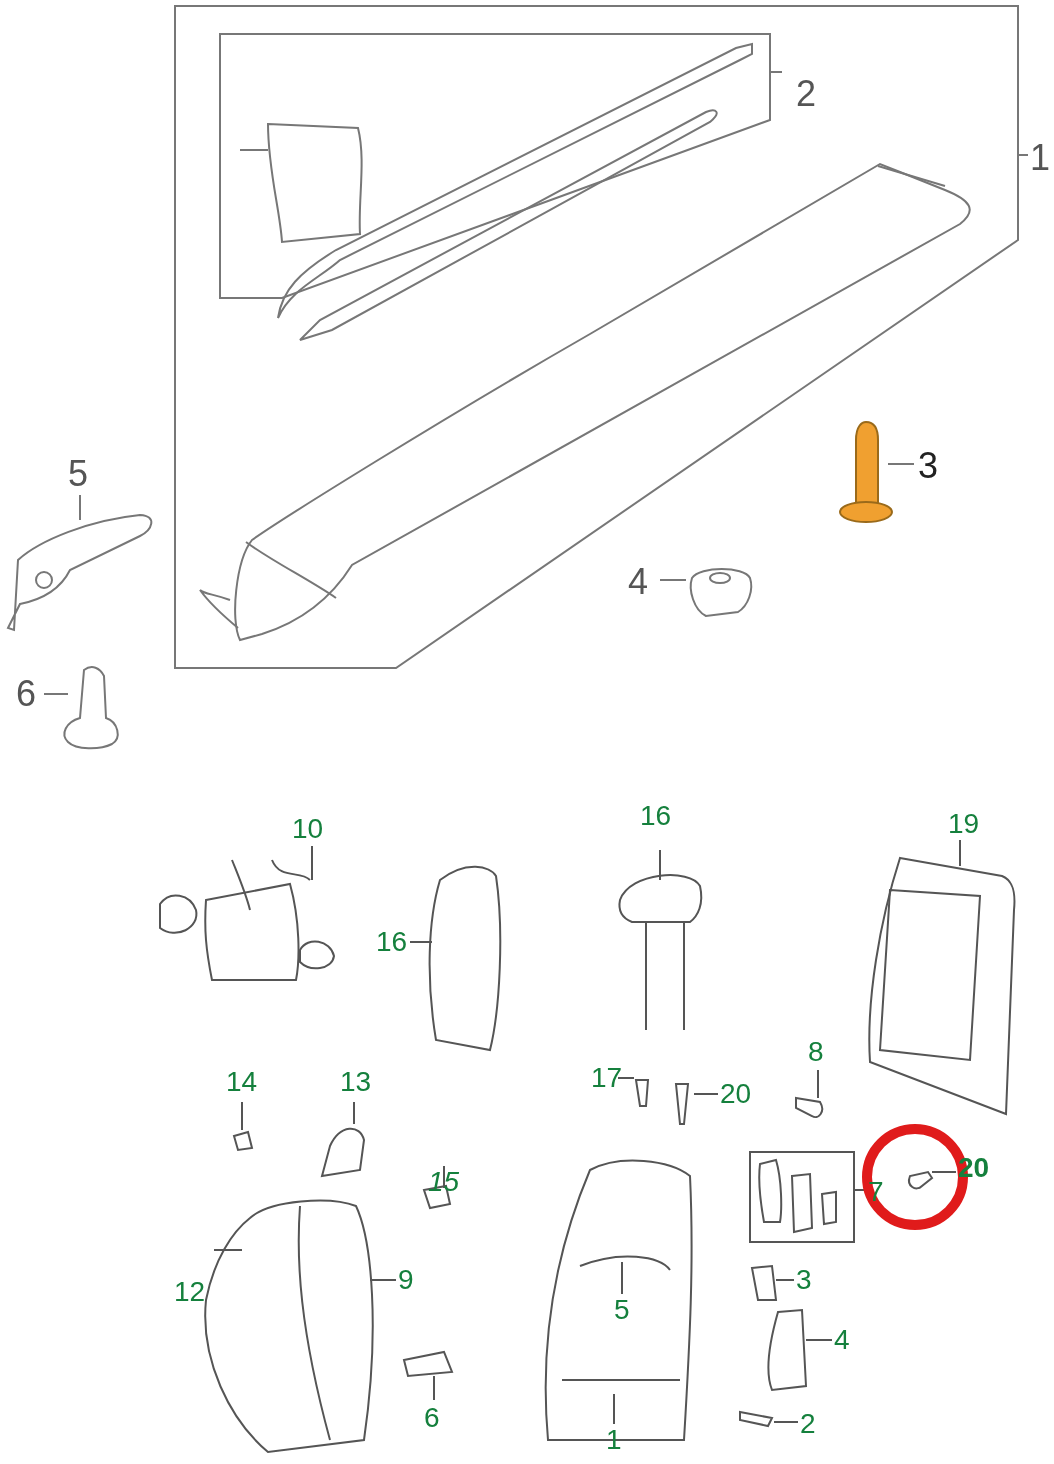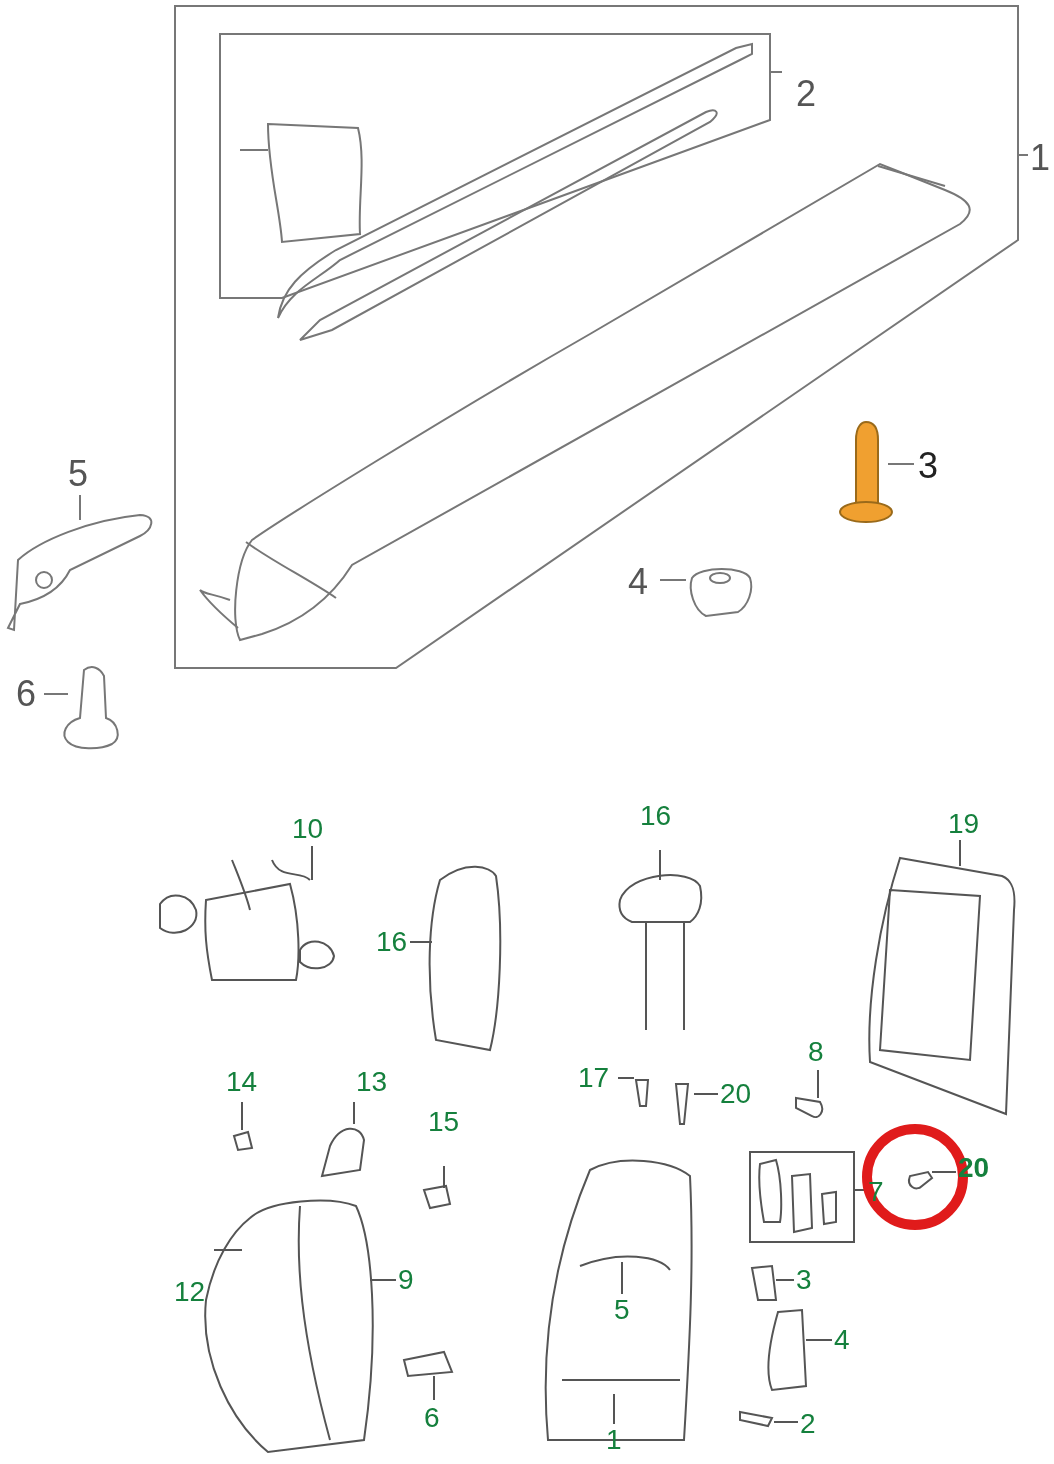--- a/index.html
+++ b/index.html
@@ -116,25 +116,25 @@
 <div class="lbl" style="left:918px;top:448px;font-size:36px;color:#222;">3</div>
 <div class="lbl up" style="left:628px;top:564px;">4</div>
 <div class="lbl up" style="left:68px;top:456px;">5</div>
 <div class="lbl up" style="left:16px;top:676px;">6</div>
 
 <div class="lbl sm" style="left:292px;top:815px;">10</div>
 <div class="lbl sm" style="left:376px;top:928px;">16</div>
 <div class="lbl sm" style="left:640px;top:786px;margin-top:16px;">16</div>
 <div class="lbl sm" style="left:948px;top:810px;">19</div>
 <div class="lbl sm" style="left:226px;top:1068px;">14</div>
-<div class="lbl sm" style="left:340px;top:1068px;margin-left:16px;">13</div>
-<div class="lbl sm" style="left:578px;top:1064px;">17</div>
+<div class="lbl sm" style="left:340px;top:1068px;">13</div>
+<div class="lbl sm" style="left:591px;top:1064px;">17</div>
 <div class="lbl sm" style="left:720px;top:1080px;">20</div>
 <div class="lbl sm" style="left:808px;top:1038px;">8</div>
-<div class="lbl sm" style="left:428px;top:1108px;">15</div>
+<div class="lbl sm" style="left:428px;top:1168px;font-style:italic;">15</div>
 <div class="lbl sm" style="left:958px;top:1154px;font-weight:bold;">20</div>
 <div class="lbl sm" style="left:868px;top:1178px;">7</div>
 <div class="lbl sm" style="left:174px;top:1234px;margin-top:44px;">12</div>
 <div class="lbl sm" style="left:398px;top:1266px;">9</div>
 <div class="lbl sm" style="left:796px;top:1266px;">3</div>
 <div class="lbl sm" style="left:614px;top:1296px;">5</div>
 <div class="lbl sm" style="left:834px;top:1326px;">4</div>
 <div class="lbl sm" style="left:424px;top:1404px;">6</div>
 <div class="lbl sm" style="left:800px;top:1410px;">2</div>
 <div class="lbl sm" style="left:606px;top:1426px;">1</div>

